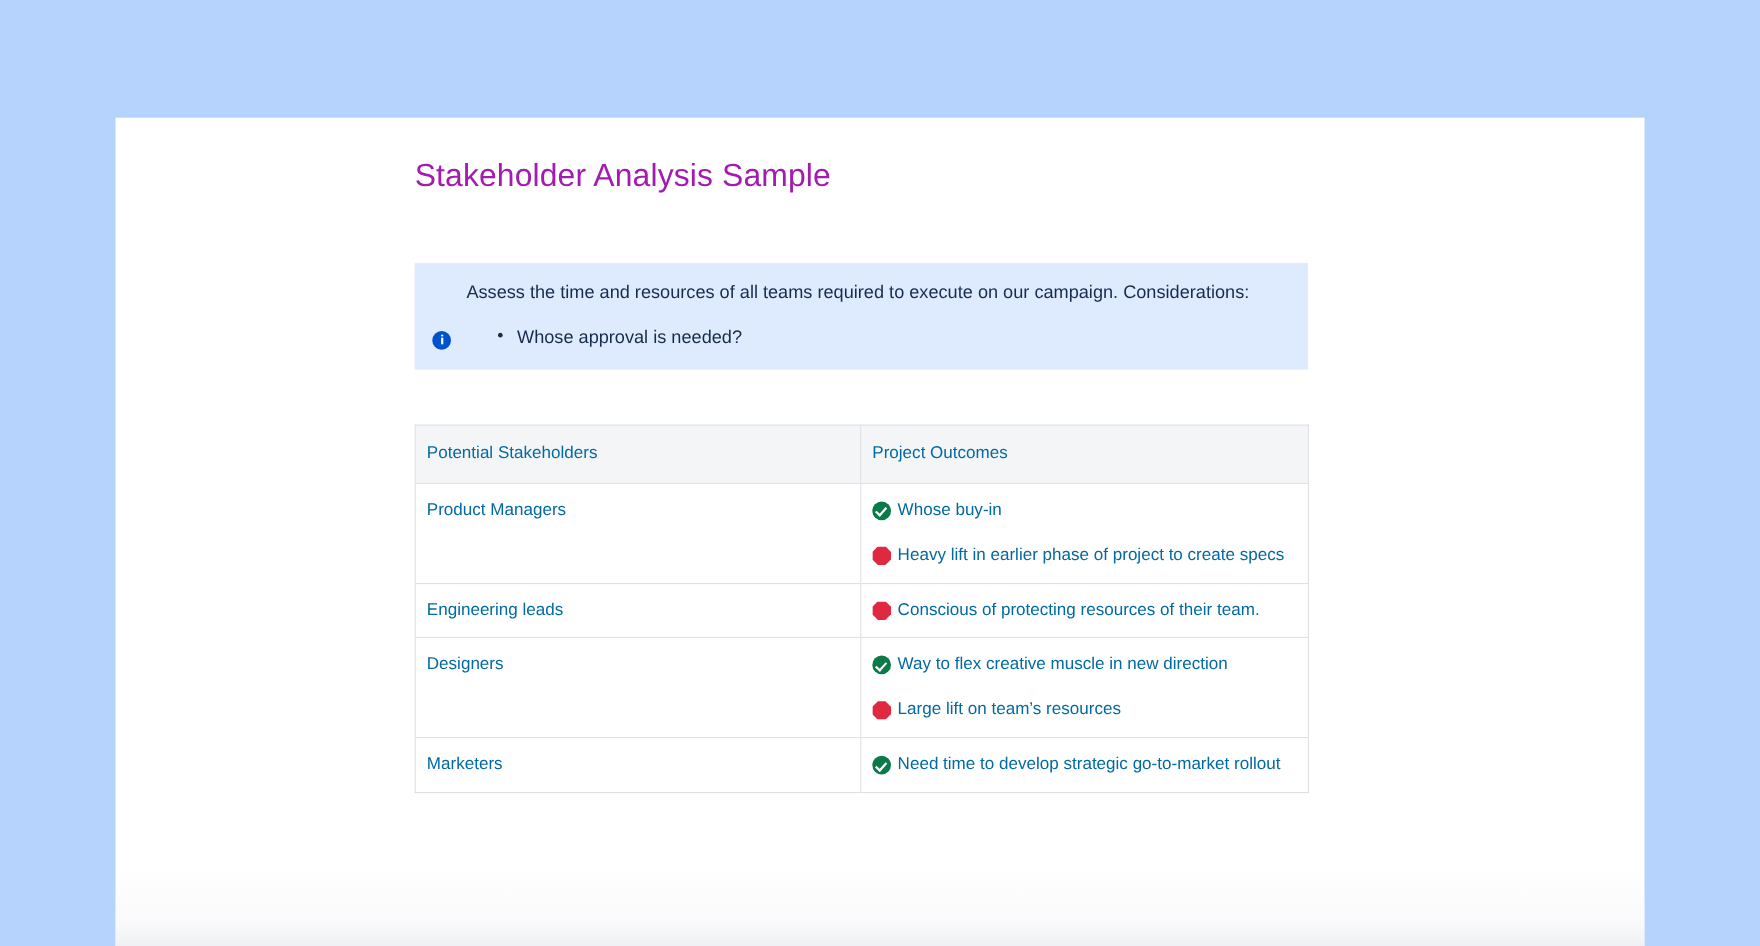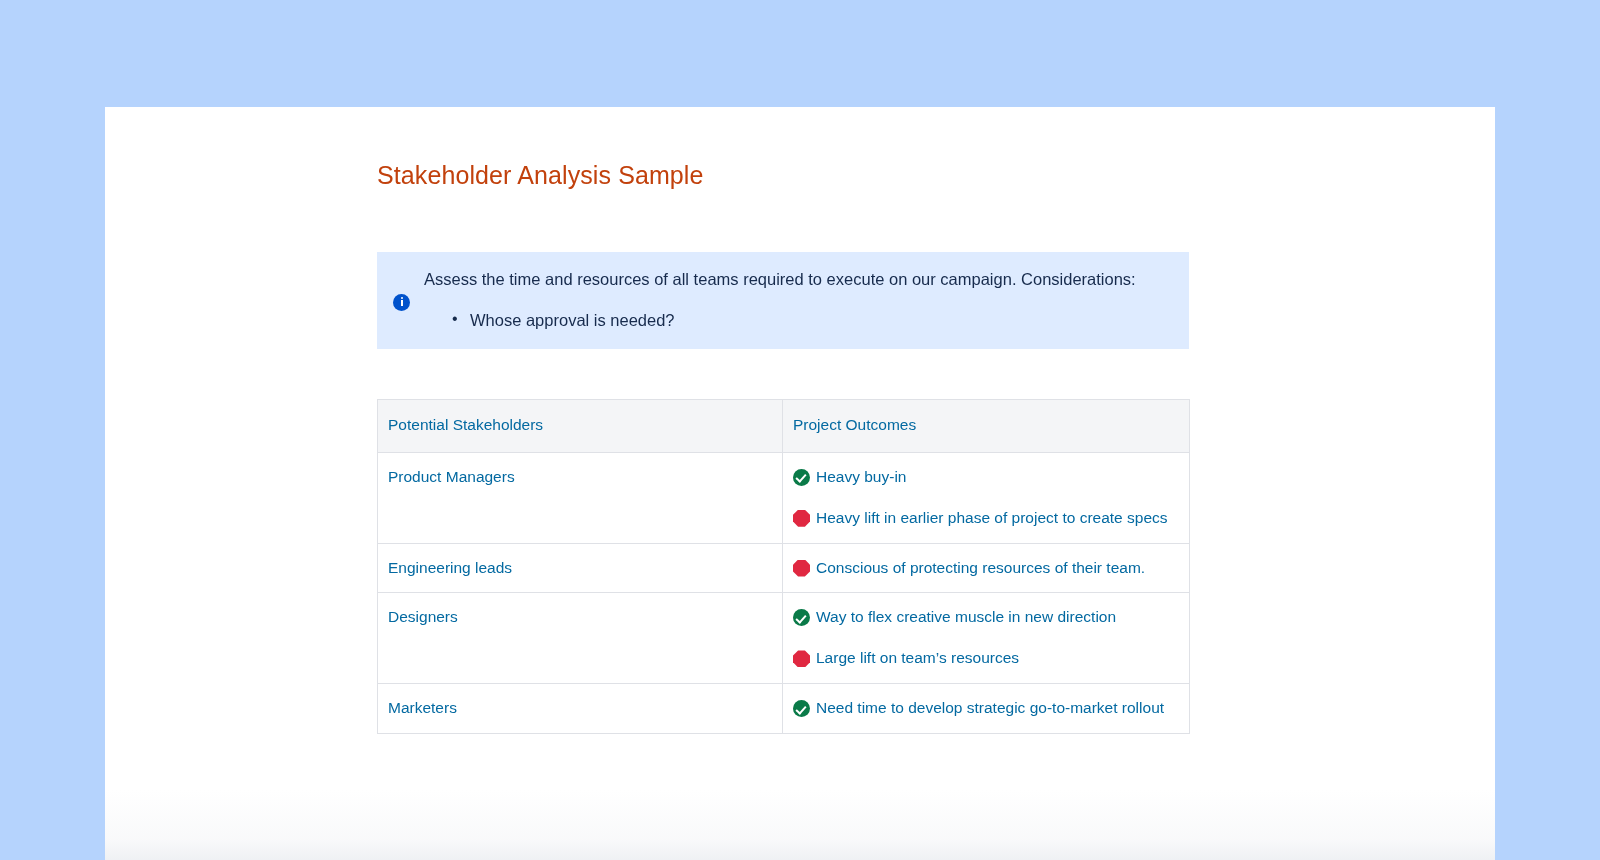--- a/index.html
+++ b/index.html
@@ -43,37 +43,37 @@
   
   #content {
     position: absolute;
     left: 272px;
     top: 0;
     width: 812px;
   }
 
   #page-title {
     margin: 0;
-    padding-top: 53px;
-    font-size: 25px;
+    padding-top: 35px;
+    font-size: 29px;
     font-weight: 400;
     letter-spacing: 0.1px;
-    color: #c2410c;
+    color: #a21caf;
     line-height: 1.25;
   }
 
   
   #info-panel {
     margin-top: 61px;
     width: 812px;
     box-sizing: border-box;
     background: #deebff;
     padding: 16px 20px 18px 16px;
     display: flex;
-    align-items: center;
+    align-items: flex-end;
   }
   #info-icon {
     flex: 0 0 auto;
     width: 17px;
     height: 17px;
     border-radius: 50%;
     background: #0052cc;
     margin-top: 5px;
     margin-right: 14px;
     position: relative;
@@ -224,21 +224,21 @@
           </tr>
         </thead>
         <tbody>
 
 
           <tr class="row-tall">
             <td>Product Managers</td>
             <td>
               <div class="outcome">
                 <span class="badge badge-ok"></span>
-                <span class="outcome-label">Heavy buy-in</span>
+                <span class="outcome-label">Whose buy-in</span>
               </div>
               <div class="outcome">
                 <span class="badge badge-stop"></span>
                 <span class="outcome-label">Heavy lift in earlier phase of project to create specs</span>
               </div>
             </td>
           </tr>
 
           <tr>
             <td>Engineering leads</td>

